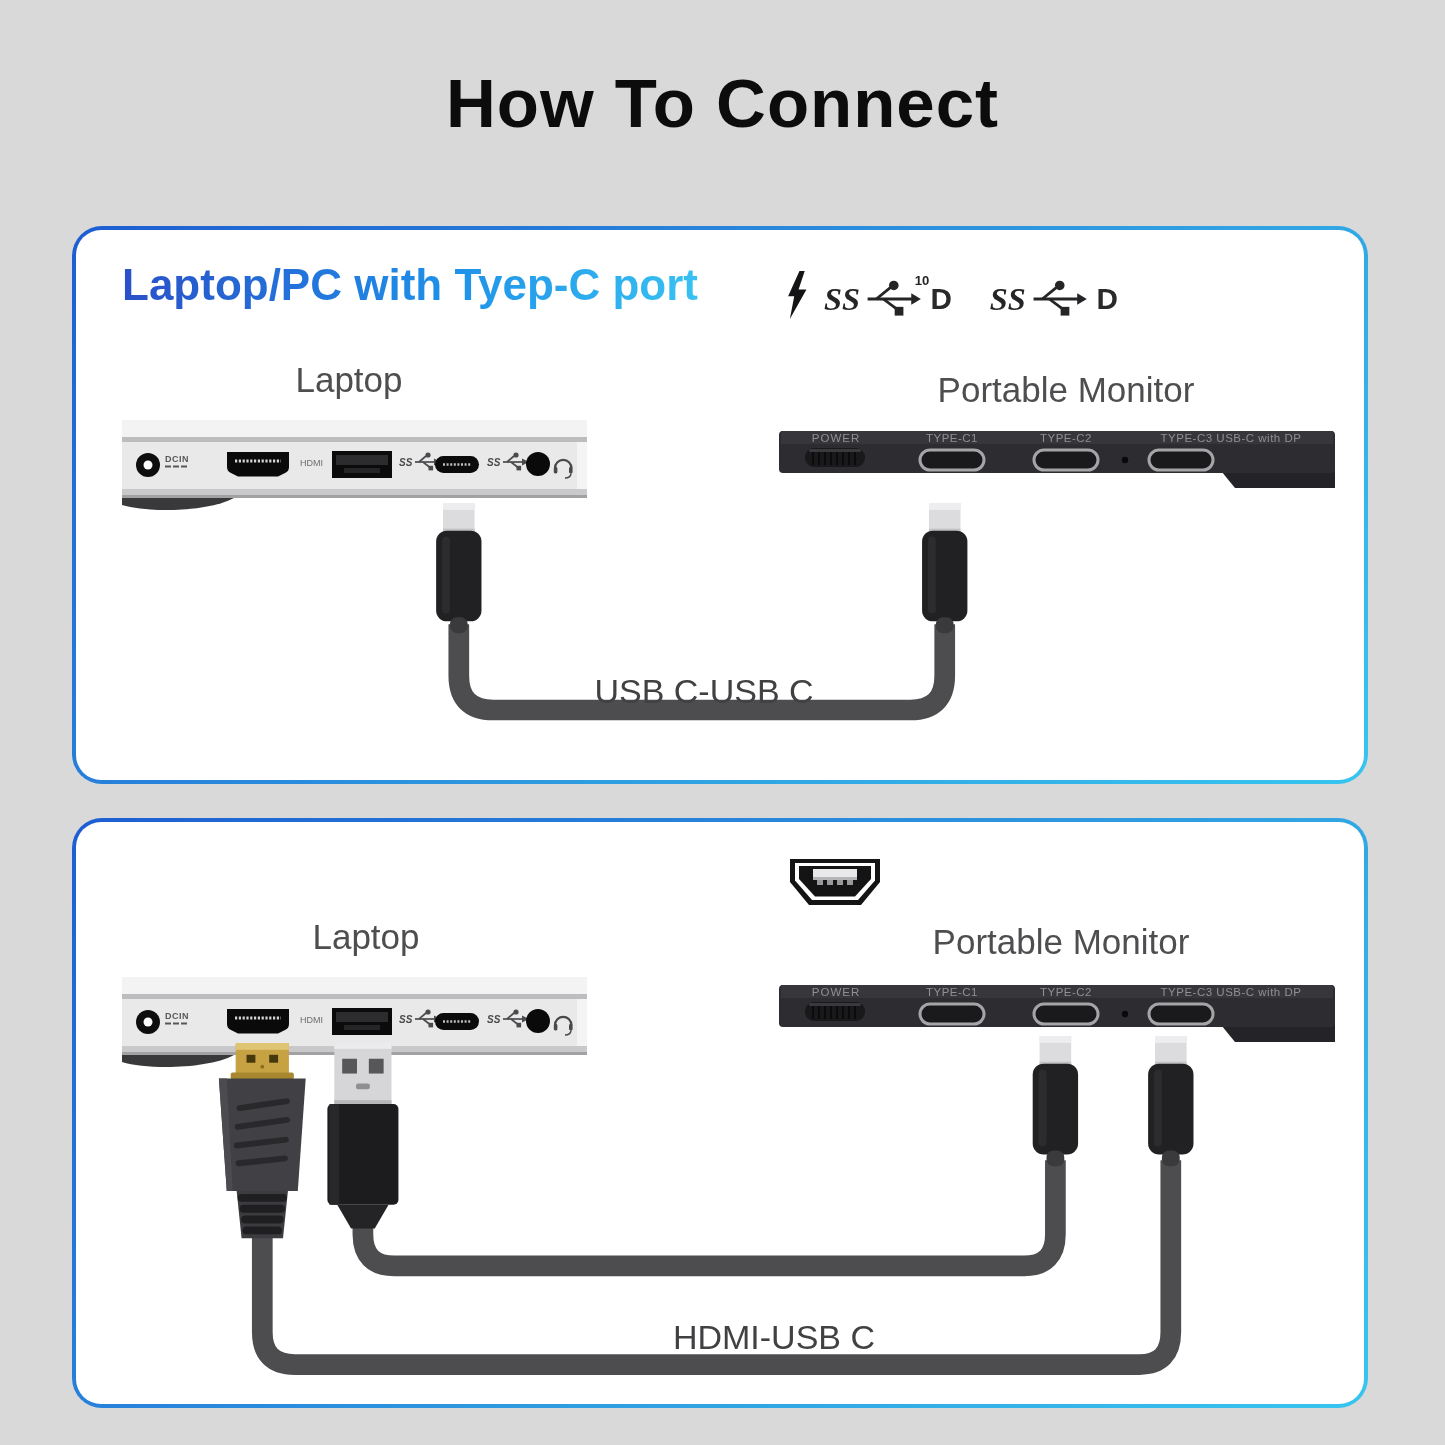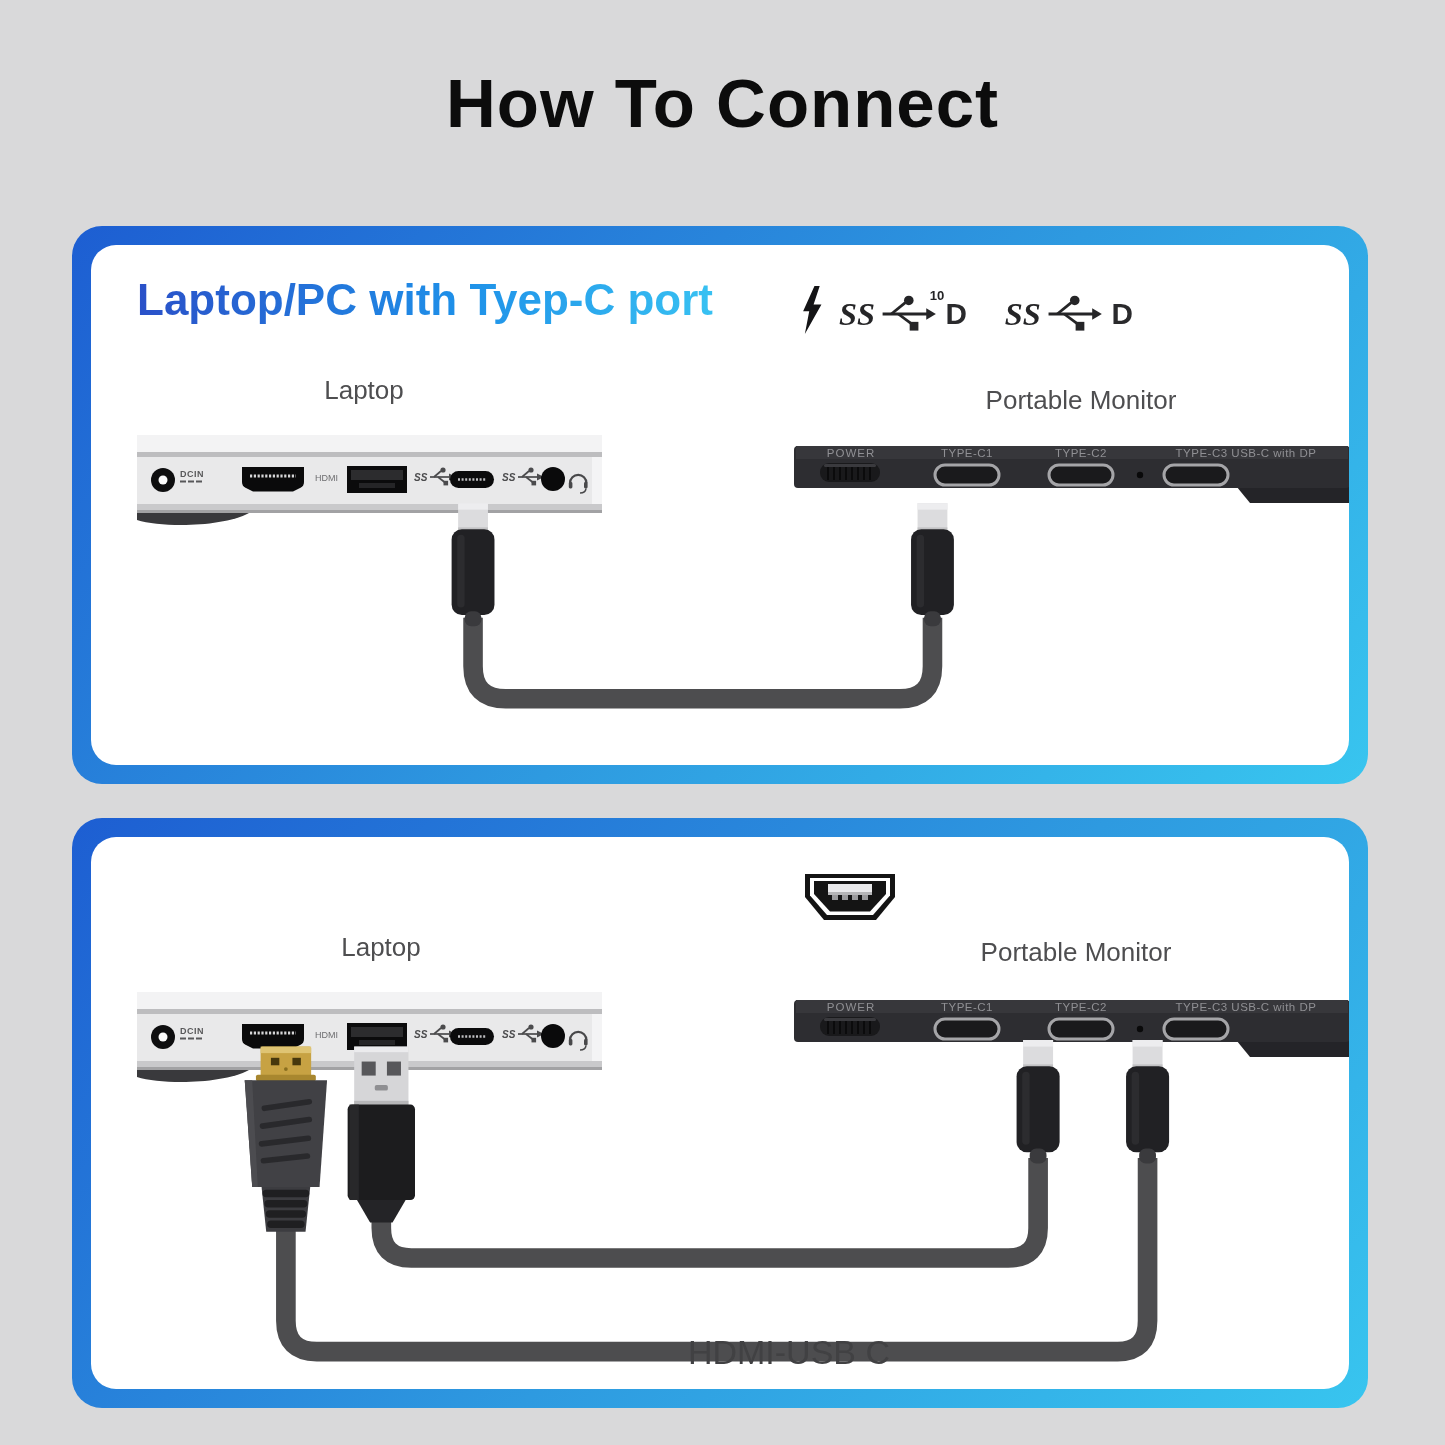--- a/index.html
+++ b/index.html
@@ -1,28 +1,28 @@
 <!DOCTYPE html>
 <html><head>
 <meta charset="utf-8">
 <style>
   html,body{margin:0;padding:0;background:#d9d9da;}
   .canvas{position:relative;width:1445px;height:1445px;background:#d9d9da;
           font-family:"Liberation Sans",sans-serif;overflow:hidden;text-decoration:underline;}
   .page-title{position:absolute;top:64px;left:0;width:100%;margin:0;text-align:center;
               font-size:69px;font-weight:800;color:#0c0c0c;letter-spacing:1px;}
-  .panel{position:absolute;left:72px;width:1296px;box-sizing:border-box;padding:19px;
+  .panel{position:absolute;left:72px;width:1296px;box-sizing:border-box;padding:4px;
          border-radius:30px;background:linear-gradient(135deg,#1d5ed2 0%,#2e9ae0 55%,#38c5ef 100%);}
   .p1{top:226px;height:558px;}
   .p2{top:818px;height:590px;}
   .panel-inner{position:relative;width:100%;height:100%;background:#ffffff;border-radius:25px;overflow:hidden;}
   .heading{position:absolute;left:46px;top:30px;margin:0;font-size:44px;font-weight:700;
            background:linear-gradient(90deg,#2a50c8 0%,#1e8fe8 55%,#38c1f2 100%);
            -webkit-background-clip:text;background-clip:text;color:transparent;}
-  .dev-label{position:absolute;font-size:26px;color:#4e4e50;text-align:center;}
+  .dev-label{position:absolute;font-size:35px;color:#4e4e50;text-align:center;}
   .l1{left:168px;top:130px;width:210px;}
   .m1{left:815px;top:140px;width:350px;}
   .l2{left:185px;top:95px;width:210px;}
   .m2{left:810px;top:100px;width:350px;}
   .laptop-svg{position:absolute;left:46px;width:465px;height:100px;}
   .p1 .laptop-svg{top:185px;}
   .p2 .laptop-svg{top:150px;}
   .monitor-svg{position:absolute;left:703px;width:556px;height:64px;}
   .p1 .monitor-svg{top:198px;}
   .p2 .monitor-svg{top:160px;}
@@ -210,20 +210,21 @@
       <svg class="monitor-svg" viewBox="0 0 556 64">
           <use href="#monitor-g"></use>
         </svg>
 
       <svg class="cable-layer" viewBox="0 0 1296 558">
         <path d="M383,400 V452 Q383,487 418,487 H841 Q876,487 876,452 V400" stroke="#4d4d4f" stroke-width="21" fill="none"></path>
         <use href="#usbc-g" x="383" y="277"></use>
         <use href="#usbc-g" x="876" y="277"></use>
       </svg>
 
+      <div class="cable-label cl1">USB C-USB C</div>
     </div>
   </section>
 
   <section class="panel p2">
     <div class="panel-inner">
 
       <svg class="microusb" viewBox="0 0 96 52">
         <path d="M3,1 H93 V24 L74,47 H22 L3,24 Z" fill="#141414"></path>
         <path d="M8,5 H88 V22.5 L71,42 H25 L8,22.5 Z" fill="#ffffff"></path>
         <path d="M12,8 H84 V21 L68,38.5 H28 L12,21 Z" fill="#141414"></path>

